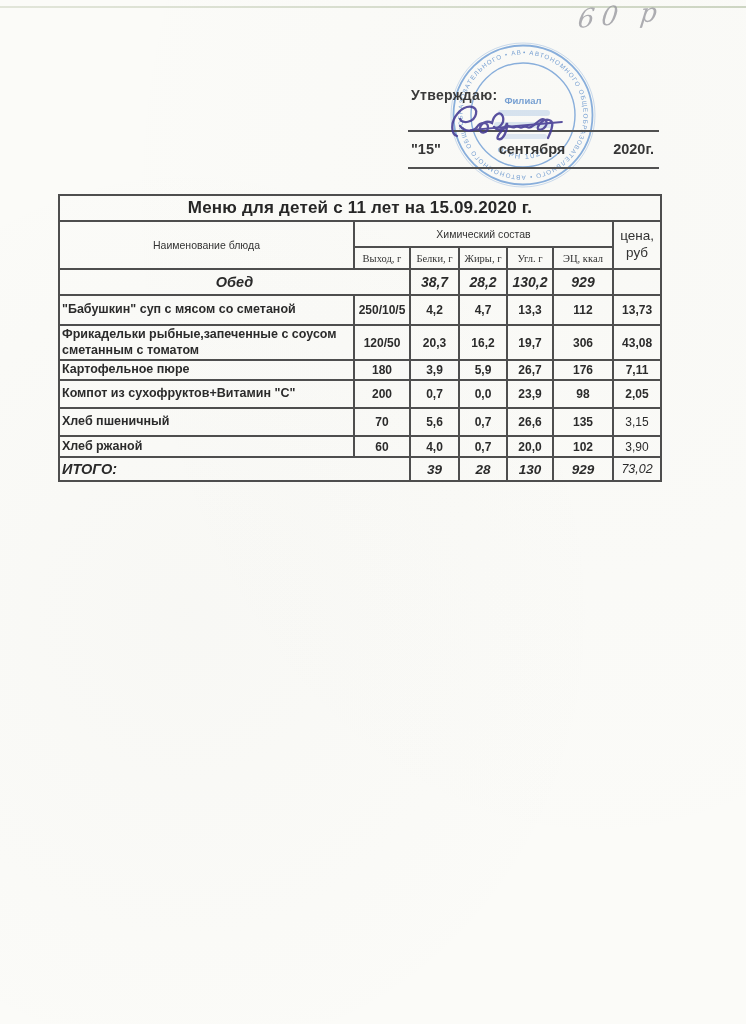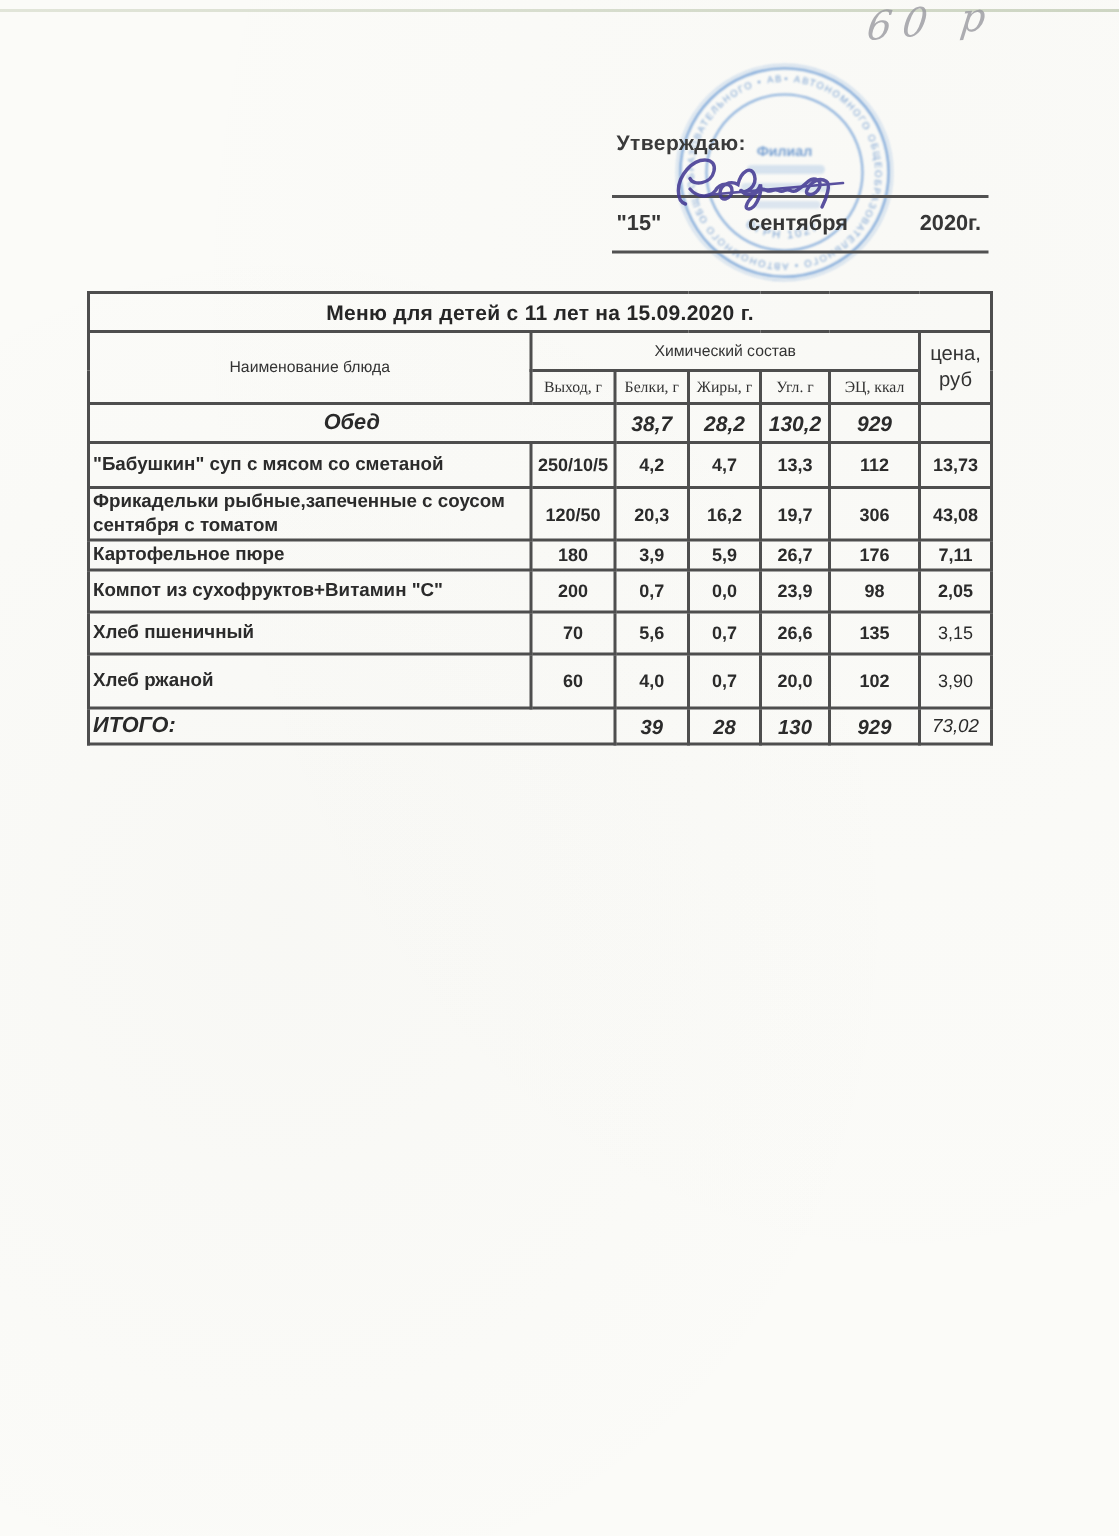--- a/index.html
+++ b/index.html
@@ -32,35 +32,35 @@
   .date-row .year{padding-right:4px;}
   .date-underline{position:absolute;left:408px;top:167px;width:251px;height:2px;background:#515151;z-index:3;}
   .stamp{position:absolute;left:448px;top:40px;z-index:2;opacity:.92;}
   .signature{position:absolute;left:447px;top:96px;z-index:4;}
   table.menu{
     position:absolute;left:58px;top:194px;width:602px;z-index:2;
     border-collapse:collapse;table-layout:fixed;background:transparent;
   }
   table.menu td{border:2px solid #4e4e4e;overflow:hidden;padding:0 2px;}
   tr.title-row{height:26px;}
-  tr.title-row td{font-size:14px;font-weight:700;text-align:center;letter-spacing:.2px;color:#262626;}
+  tr.title-row td{font-size:17px;font-weight:700;text-align:center;letter-spacing:.2px;color:#262626;}
   tr.h1{height:26px;}
   tr.h2{height:22px;}
   .h-dish{font-size:10.5px;text-align:center;color:#333;}
   .h-group{font-size:10.5px;text-align:center;color:#333;}
   .h-price{font-size:13.5px;text-align:center;line-height:1.25;color:#333;}
   tr.h2 td{font-size:10.5px;text-align:center;color:#333;font-family:Liberation Serif, serif;}
   tr.section{height:26px;}
   .sec-name{font-size:14.5px;font-weight:700;font-style:italic;text-align:center;color:#2a2a2a;}
   tr.section .num{font-style:italic;font-size:14px;}
   .dish{font-size:12.5px;font-weight:700;text-align:left;line-height:1.25;padding:1px 2px 1px 3px;color:#2b2b2b;}
   .num{font-size:12px;font-weight:700;text-align:center;color:#2b2b2b;}
   .num.light{font-weight:400;}
   tr.r0{height:30px;} tr.r1{height:35px;} tr.r2{height:20px;}
-  tr.r3{height:28px;} tr.r4{height:28px;} tr.r5{height:36px;}
+  tr.r3{height:28px;} tr.r4{height:28px;} tr.r5{height:21px;}
   tr.total{height:24px;}
   .total-name{font-size:14.5px;font-weight:700;font-style:italic;text-align:left;padding-left:3px;color:#2a2a2a;}
   tr.total .num{font-style:italic;font-size:13.5px;}
   tr.total .price{font-style:italic;font-weight:400;font-size:12.5px;}
 </style>
 </head>
 <body>
 
 <div class="page">
 
@@ -152,21 +152,21 @@
       <tr class="r0">
         <td class="dish">"Бабушкин" суп с мясом со сметаной</td>
         <td class="num">250/10/5</td>
         <td class="num">4,2</td>
         <td class="num">4,7</td>
         <td class="num">13,3</td>
         <td class="num">112</td>
         <td class="num">13,73</td>
       </tr>
       <tr class="r1">
-        <td class="dish">Фрикадельки рыбные,запеченные с соусом сентября с томатом</td>
+        <td class="dish">Фрикадельки рыбные,запеченные с соусом сметанным с томатом</td>
         <td class="num">120/50</td>
         <td class="num">20,3</td>
         <td class="num">16,2</td>
         <td class="num">19,7</td>
         <td class="num">306</td>
         <td class="num">43,08</td>
       </tr>
       <tr class="r2">
         <td class="dish">Картофельное пюре</td>
         <td class="num">180</td>

